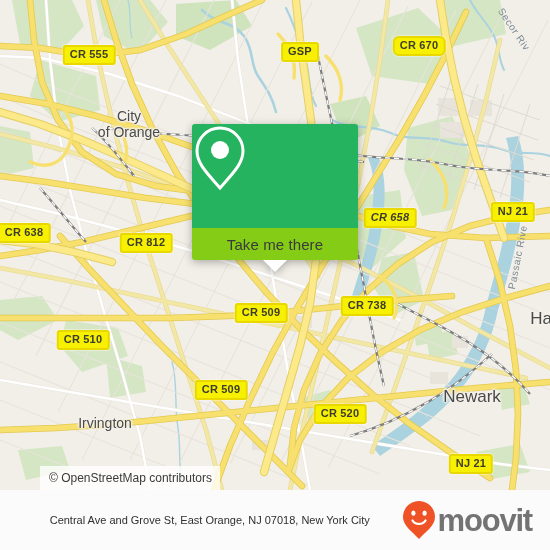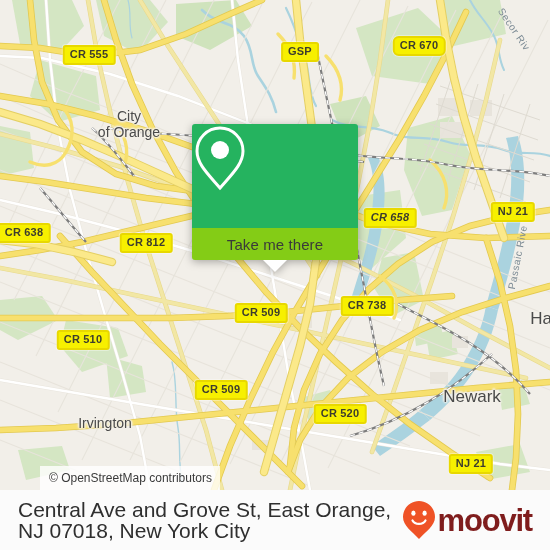--- a/index.html
+++ b/index.html
@@ -100,29 +100,30 @@
   #bottombar{
     position:absolute;left:0;top:490px;width:550px;height:60px;
     background:rgba(252,252,252,.93);
     display:flex;align-items:center;
     box-sizing:border-box;
     padding:0 14px 0 18px;
   }
   #bottom-text{
     flex:1 1 auto;
     color:#2f2f2f;
-    font-size:21px;
+    font-size:11px;
     line-height:21px;
     max-width:400px;
+    text-align:center;
   }
   #logo{
     flex:0 0 auto;display:flex;align-items:center;gap:2px;margin-right:4px;
   }
   #logo-word{
-    font-size:31px;line-height:31px;color:#7f1d1d;font-weight:bold;letter-spacing:-1.2px;
+    font-size:31px;line-height:31px;color:#737373;font-weight:bold;letter-spacing:-1.2px;
   }
 </style>
 </head>
 <body>
 
 <div id="root">
 
   <div id="map">
     <svg width="550" height="490" viewBox="0 0 550 490">
       <defs>

